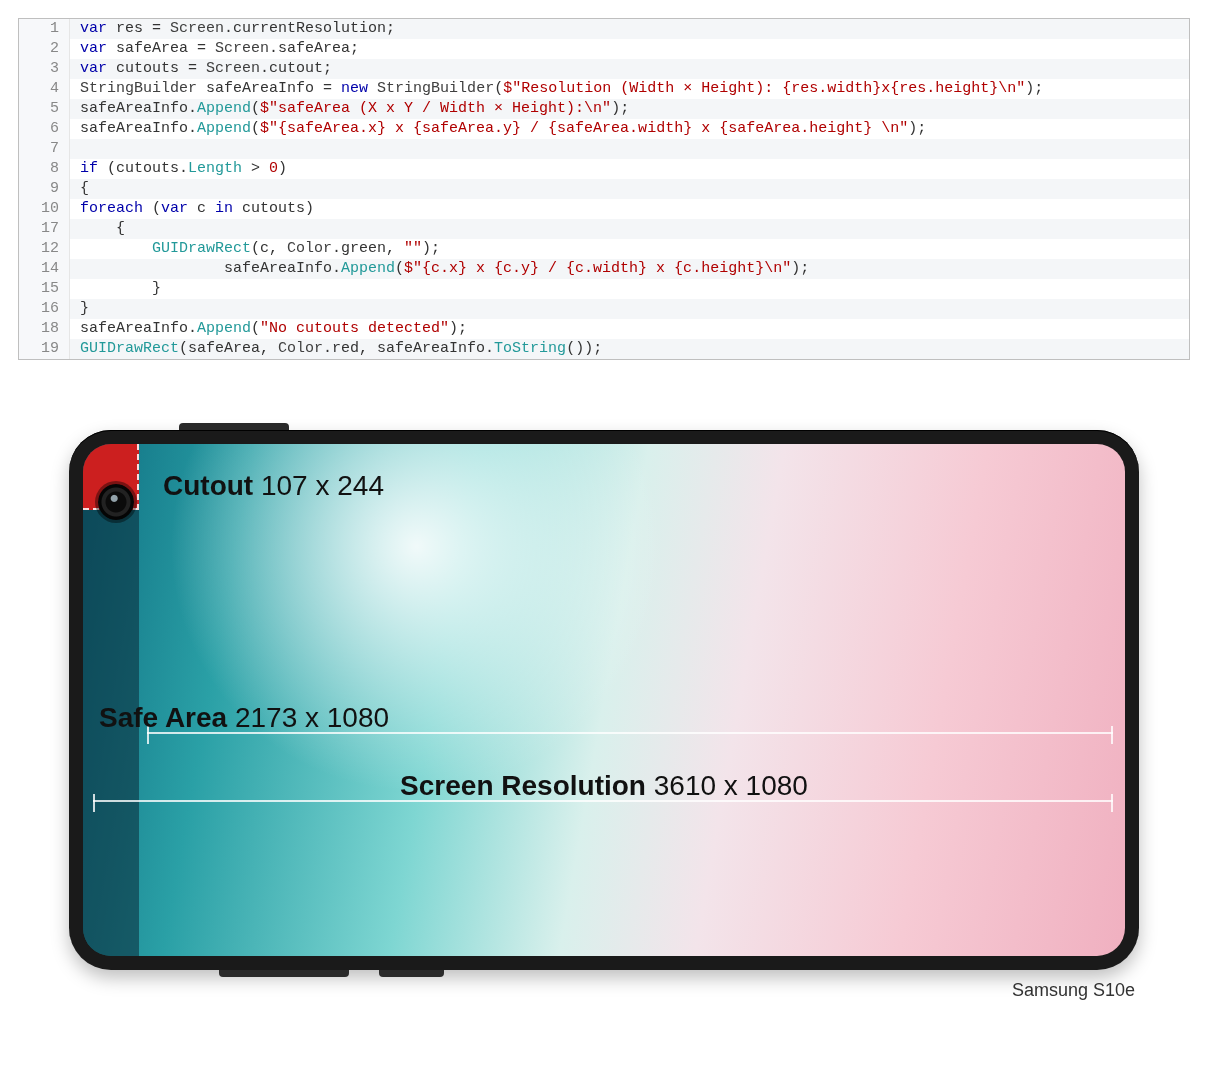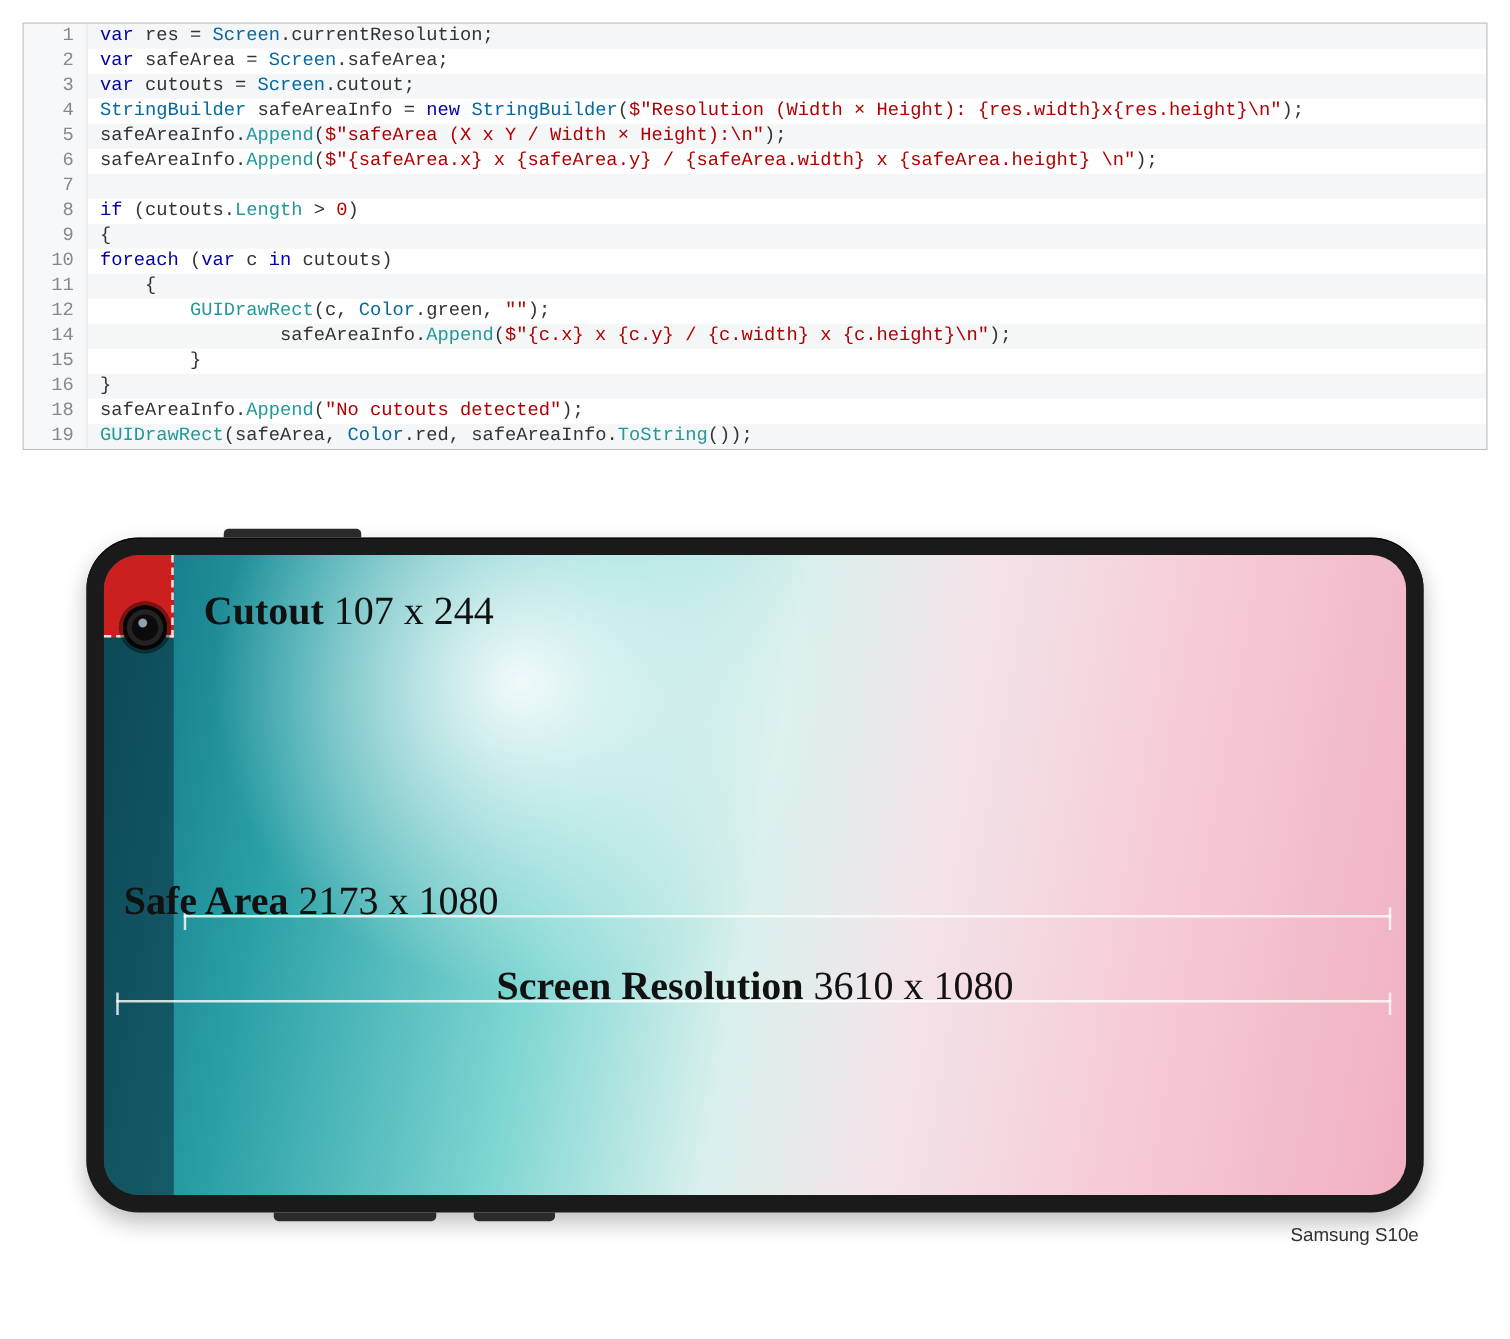--- a/index.html
+++ b/index.html
@@ -47,21 +47,21 @@
     user-select:none;
     border-right:1px solid #e6e6e6;
     background:#f7f8fa;
   }
   .code{
     flex:1 1 auto;
     padding:0 0 0 10px;
     overflow:hidden;
   }
   .tok-kw   { color: var(--kw); }
-  .tok-type { color: #0369a1; }
+  .tok-type { color: #404040; }
   .tok-id   { color: #229999; }
   .tok-num  { color: #b00000; }
   .tok-str  { color: #b00000; }
   .tok-plain{ color: var(--plain); }
 
   
   .phone-stage{
     margin:70px auto 0 auto;
     width:1070px;
     position:relative;
@@ -137,23 +137,23 @@
     width:36px; height:36px;
     border-radius:50%;
     background:
       radial-gradient(circle at 45% 40%, rgba(180,200,210,.8) 0 3px, transparent 4px),
       radial-gradient(circle at 50% 50%, #0b0b0b 0 10px, #222 11px 14px, #050505 15px);
     box-shadow: 0 0 0 3px rgba(0,0,0,.4);
   }
 
   .ann{
     position:absolute;
-    font-family: Liberation Serif, serif;
+    font-family: Liberation Sans, sans-serif;
     color:#111;
-    font-size:32px;
+    font-size:28px;
     white-space:nowrap;
   }
   .ann b{ font-weight:700; }
 
   .measure{
     position:absolute;
     height:0;
     border-top:2px solid #ffffffcc;
   }
   .measure::before,
@@ -162,40 +162,40 @@
     position:absolute;
     top:-8px;
     width:0; height:18px;
     border-left:2px solid #ffffffcc;
   }
   .measure::before{ left:0; }
   .measure::after { right:0; }
 
   .device-caption{
     text-align:right;
-    font-size:15px;
+    font-size:18px;
     color:#333;
     margin:10px 4px 0 0;
   }
 </style>
 </head>
 <body>
 
 <div class="code-card" id="code-card">
     <div class="code-row"><div class="gutter">1</div><div class="code"><span class="tok-kw">var</span><span class="tok-plain"> res </span><span class="tok-plain">= </span><span class="tok-type">Screen</span><span class="tok-plain">.currentResolution;</span></div></div>
     <div class="code-row"><div class="gutter">2</div><div class="code"><span class="tok-kw">var</span><span class="tok-plain"> safeArea </span><span class="tok-plain">= </span><span class="tok-type">Screen</span><span class="tok-plain">.safeArea;</span></div></div>
     <div class="code-row"><div class="gutter">3</div><div class="code"><span class="tok-kw">var</span><span class="tok-plain"> cutouts </span><span class="tok-plain">= </span><span class="tok-type">Screen</span><span class="tok-plain">.cutout;</span></div></div>
     <div class="code-row"><div class="gutter">4</div><div class="code"><span class="tok-type">StringBuilder</span><span class="tok-plain"> safeAreaInfo </span><span class="tok-plain">= </span><span class="tok-kw">new</span><span class="tok-plain"> </span><span class="tok-type">StringBuilder</span><span class="tok-plain">(</span><span class="tok-str">$"Resolution (Width × Height): {res.width}x{res.height}\n"</span><span class="tok-plain">);</span></div></div>
     <div class="code-row"><div class="gutter">5</div><div class="code"><span class="tok-plain">safeAreaInfo.</span><span class="tok-id">Append</span><span class="tok-plain">(</span><span class="tok-str">$"safeArea (X x Y / Width × Height):\n"</span><span class="tok-plain">);</span></div></div>
     <div class="code-row"><div class="gutter">6</div><div class="code"><span class="tok-plain">safeAreaInfo.</span><span class="tok-id">Append</span><span class="tok-plain">(</span><span class="tok-str">$"{safeArea.x} x {safeArea.y} / {safeArea.width} x {safeArea.height} \n"</span><span class="tok-plain">);</span></div></div>
     <div class="code-row"><div class="gutter">7</div><div class="code"><span class="tok-plain"></span></div></div>
     <div class="code-row"><div class="gutter">8</div><div class="code"><span class="tok-kw">if</span><span class="tok-plain"> (cutouts.</span><span class="tok-id">Length</span><span class="tok-plain"> &gt; </span><span class="tok-num">0</span><span class="tok-plain">)</span></div></div>
     <div class="code-row"><div class="gutter">9</div><div class="code"><span class="tok-plain">{</span></div></div>
     <div class="code-row"><div class="gutter">10</div><div class="code"><span class="tok-kw">foreach</span><span class="tok-plain"> (</span><span class="tok-kw">var</span><span class="tok-plain"> c </span><span class="tok-kw">in</span><span class="tok-plain"> cutouts)</span></div></div>
-    <div class="code-row"><div class="gutter">11</div><div class="code"><span class="tok-plain">    {</span></div></div>
+    <div class="code-row"><div class="gutter">17</div><div class="code"><span class="tok-plain">    {</span></div></div>
     <div class="code-row"><div class="gutter">12</div><div class="code"><span class="tok-plain">        </span><span class="tok-id">GUIDrawRect</span><span class="tok-plain">(c, </span><span class="tok-type">Color</span><span class="tok-plain">.green, </span><span class="tok-str">""</span><span class="tok-plain">);</span></div></div>
     <div class="code-row"><div class="gutter">14</div><div class="code"><span class="tok-plain">                safeAreaInfo.</span><span class="tok-id">Append</span><span class="tok-plain">(</span><span class="tok-str">$"{c.x} x {c.y} / {c.width} x {c.height}\n"</span><span class="tok-plain">);</span></div></div>
     <div class="code-row"><div class="gutter">15</div><div class="code"><span class="tok-plain">        }</span></div></div>
     <div class="code-row"><div class="gutter">16</div><div class="code"><span class="tok-plain">}</span></div></div>
     <div class="code-row"><div class="gutter">18</div><div class="code"><span class="tok-plain">safeAreaInfo.</span><span class="tok-id">Append</span><span class="tok-plain">(</span><span class="tok-str">"No cutouts detected"</span><span class="tok-plain">);</span></div></div>
     <div class="code-row"><div class="gutter">19</div><div class="code"><span class="tok-id">GUIDrawRect</span><span class="tok-plain">(safeArea, </span><span class="tok-type">Color</span><span class="tok-plain">.red, safeAreaInfo.</span><span class="tok-id">ToString</span><span class="tok-plain">());</span></div></div>
   </div>
 
 <div class="phone-stage">
   <div class="phone">

